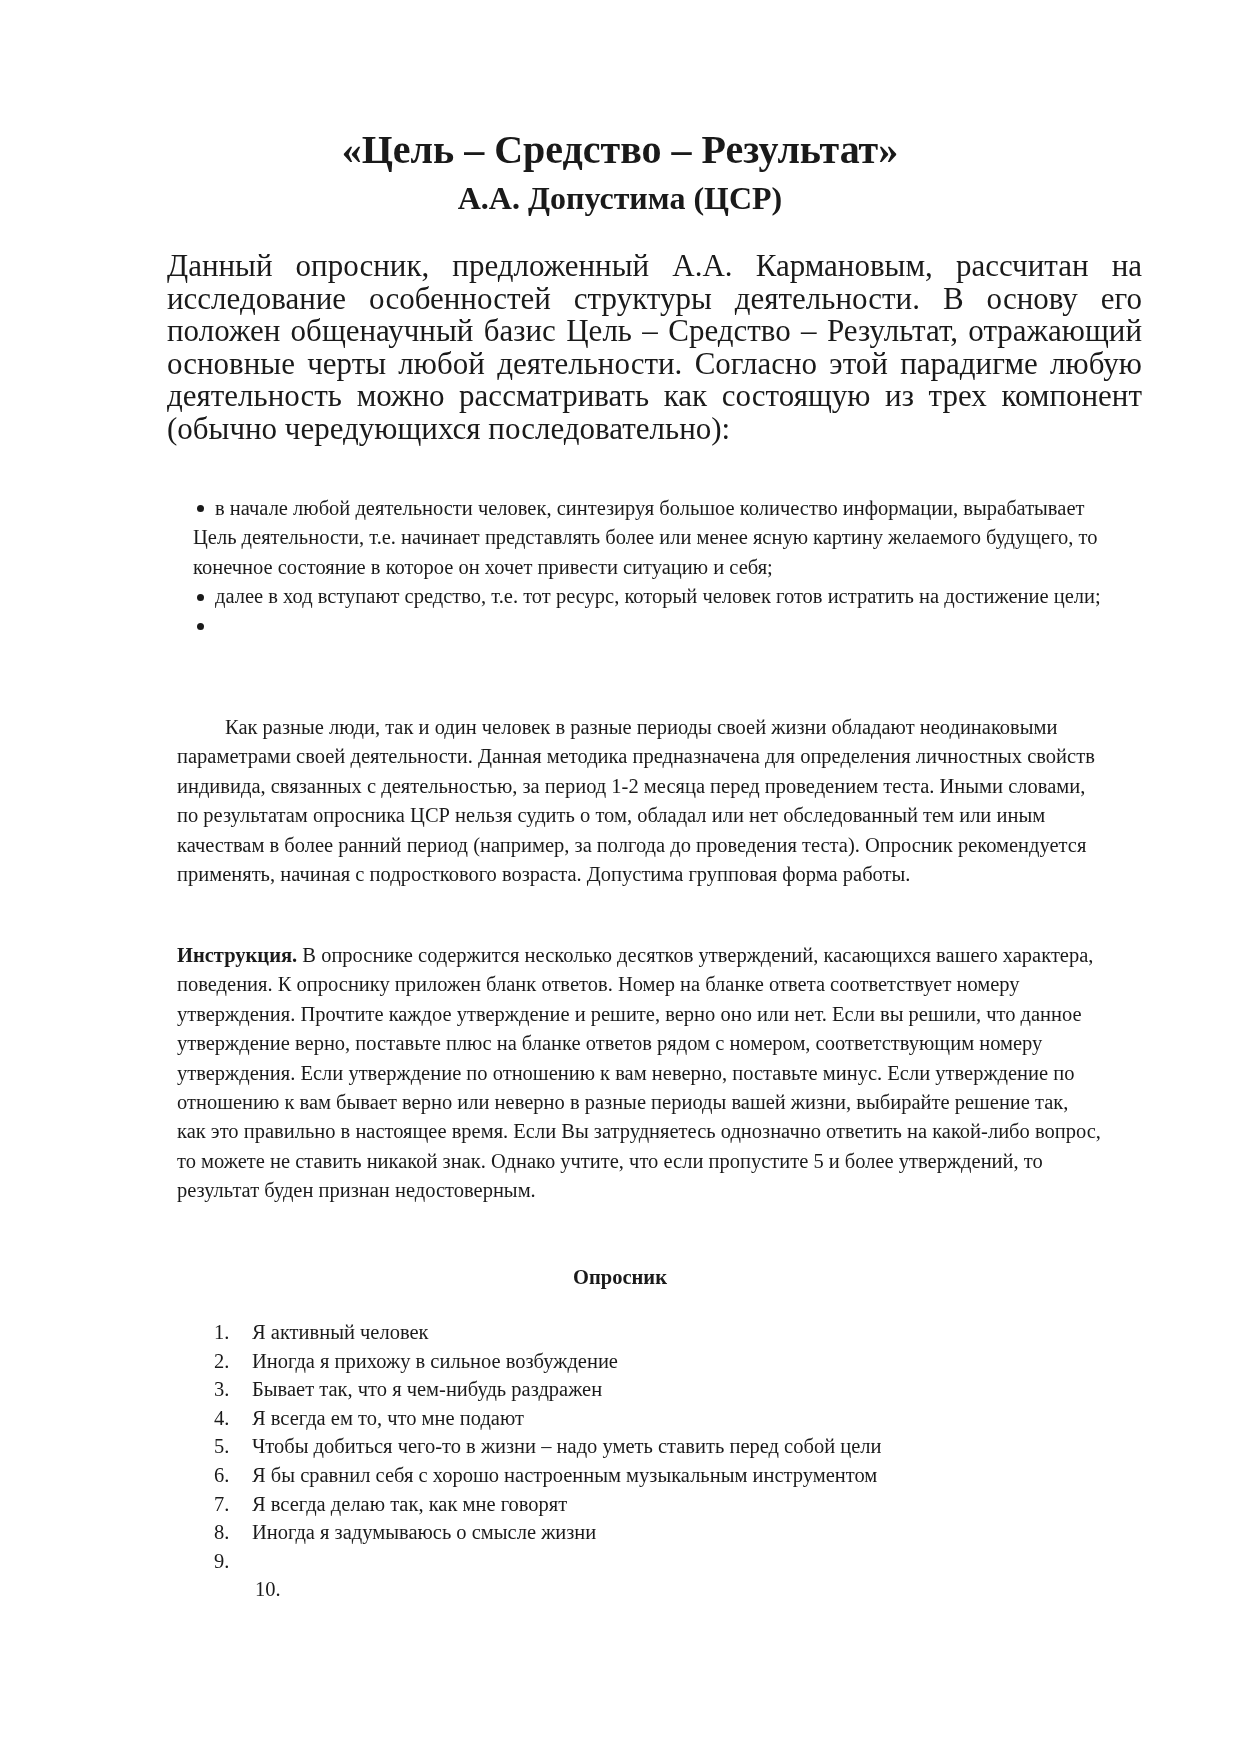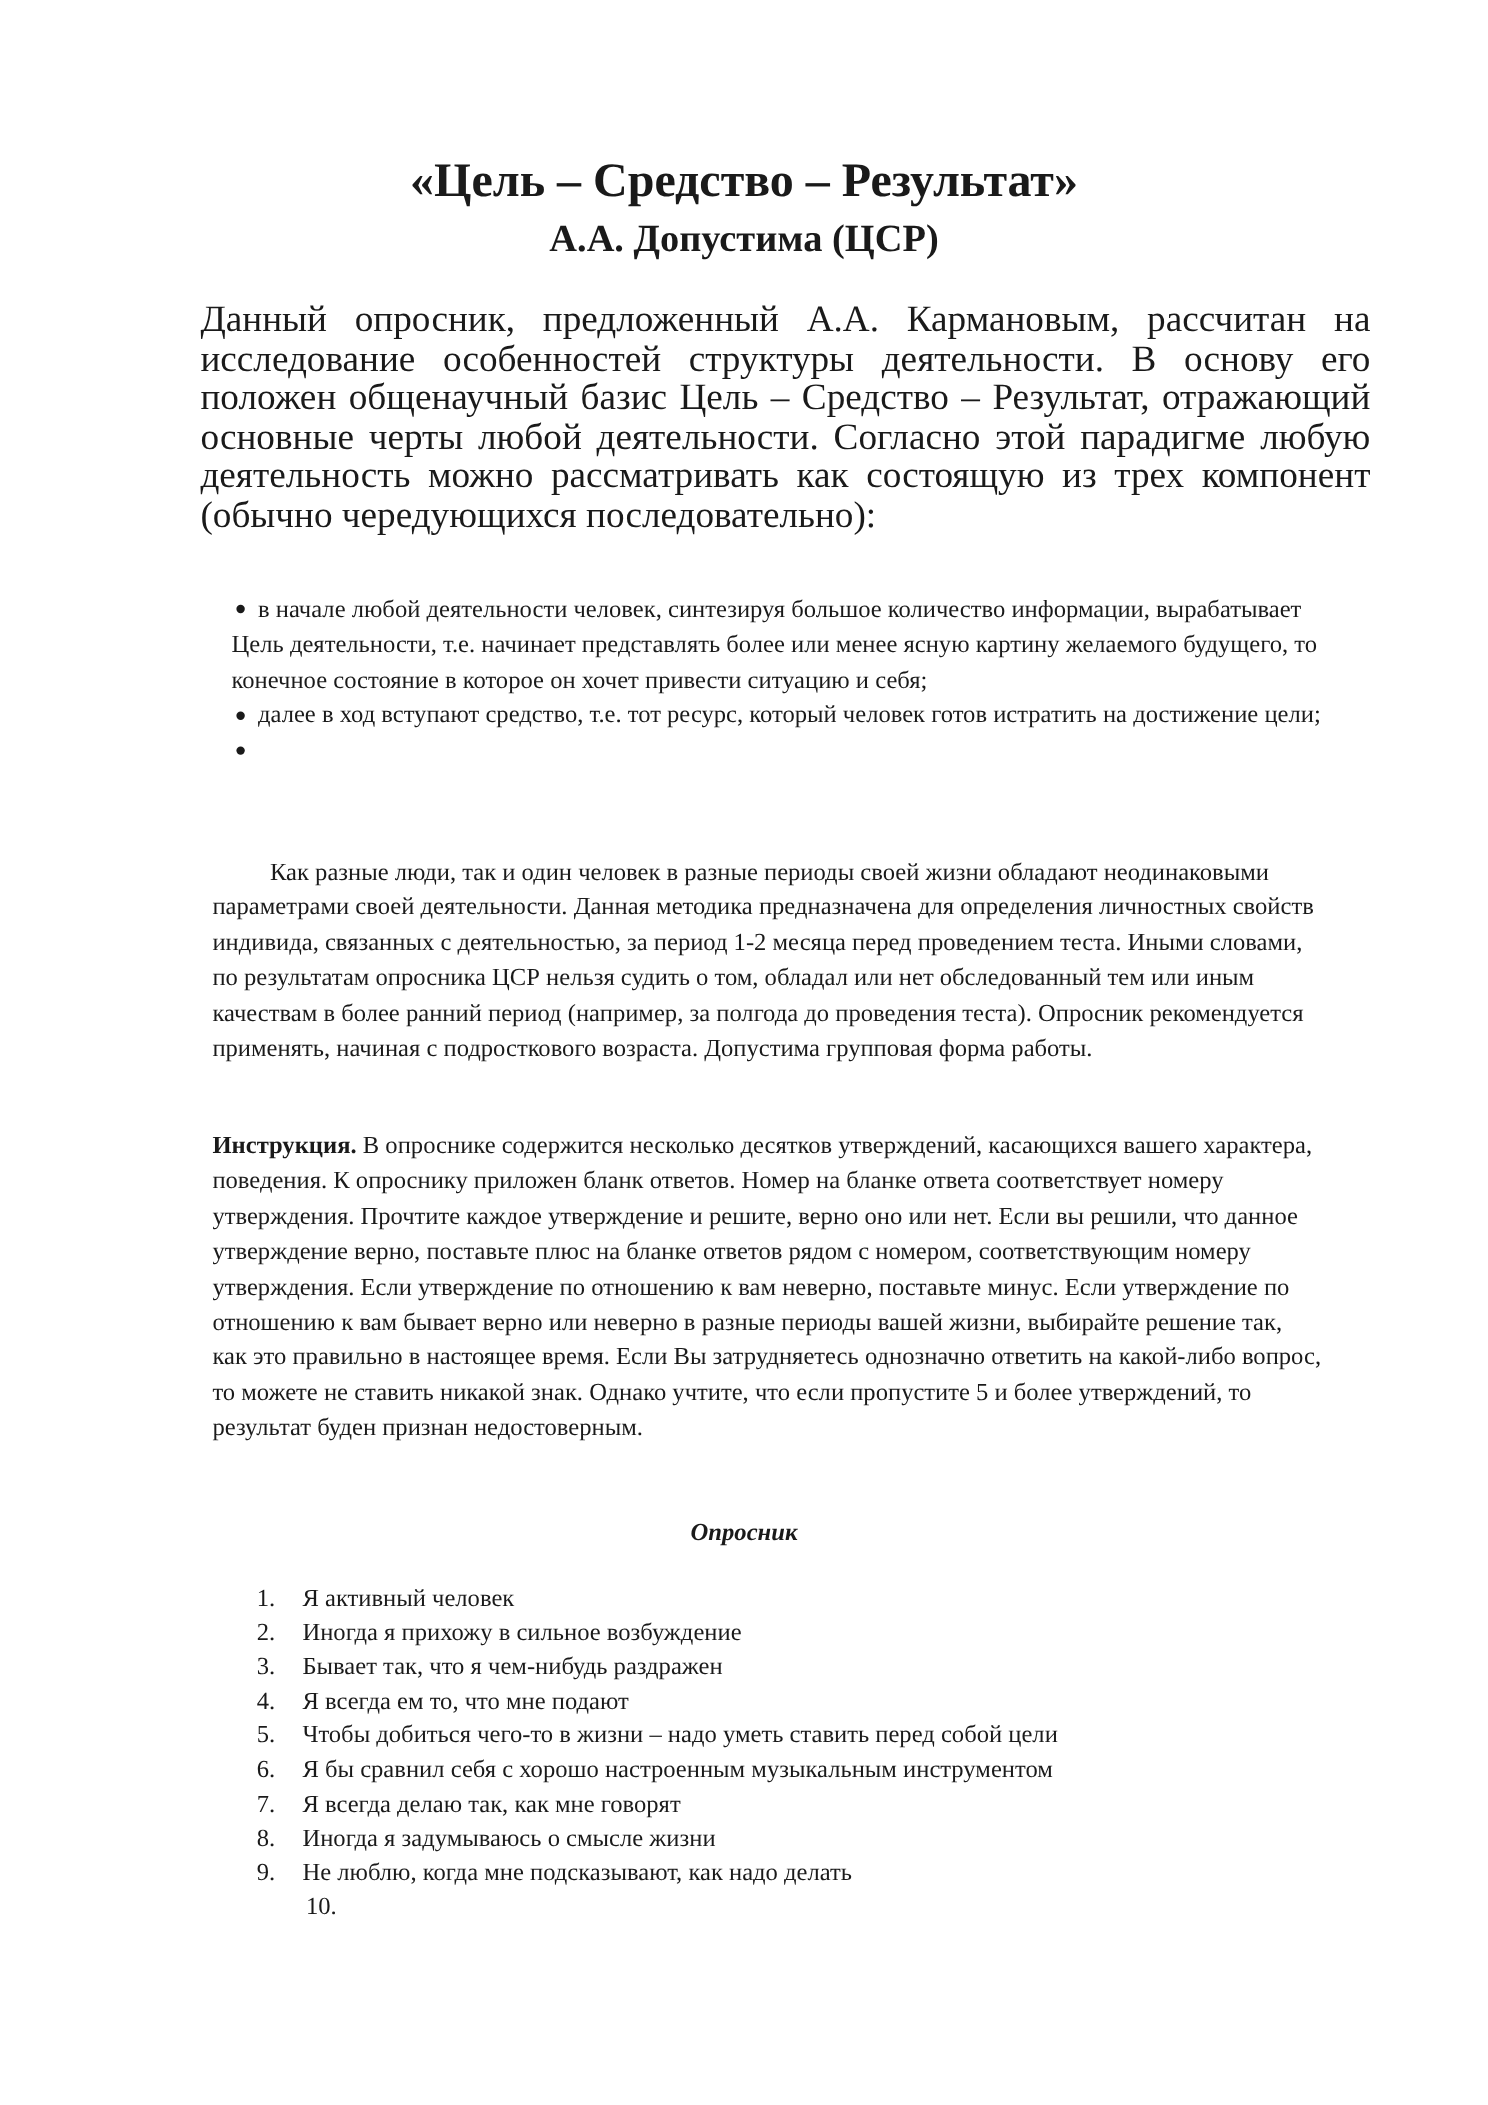--- a/index.html
+++ b/index.html
@@ -98,21 +98,20 @@
     }
     .q-heading {
       position: absolute;
       left: 0; width: 1240px;
       top: 1263px;
       text-align: center;
       font-weight: bold;
       font-size: 20.5px;
       line-height: 29px;
       margin: 0;
-      font-style: italic;
     }
     .questions {
       position: absolute;
       left: 214px;
       top: 1318px;
       width: 900px;
       font-size: 20.5px;
       line-height: 28.6px;
       margin: 0;
       padding: 0;
@@ -188,20 +187,19 @@
     <li>
         <span class="num">7.</span>
         <span>Я всегда делаю так, как мне говорят</span>
       </li>
     <li>
         <span class="num">8.</span>
         <span>Иногда я задумываюсь о смысле жизни</span>
       </li>
     <li>
         <span class="num">9.</span>
-        <span>Не люблю, когда мне подсказывают, как надо делать</span>
       </li>
     <li>
         <span class="num wide">10.</span>
       </li>
   </ol>
 
 </div>
 
 </body></html>

